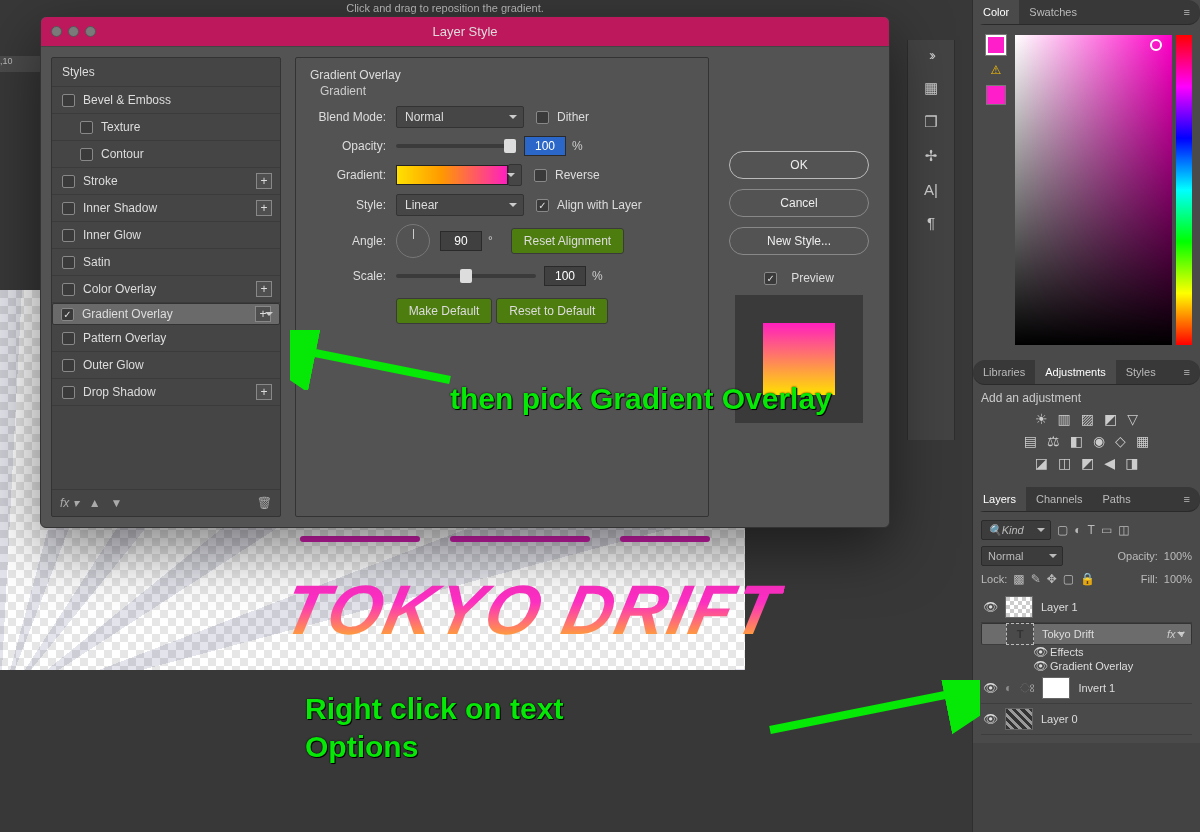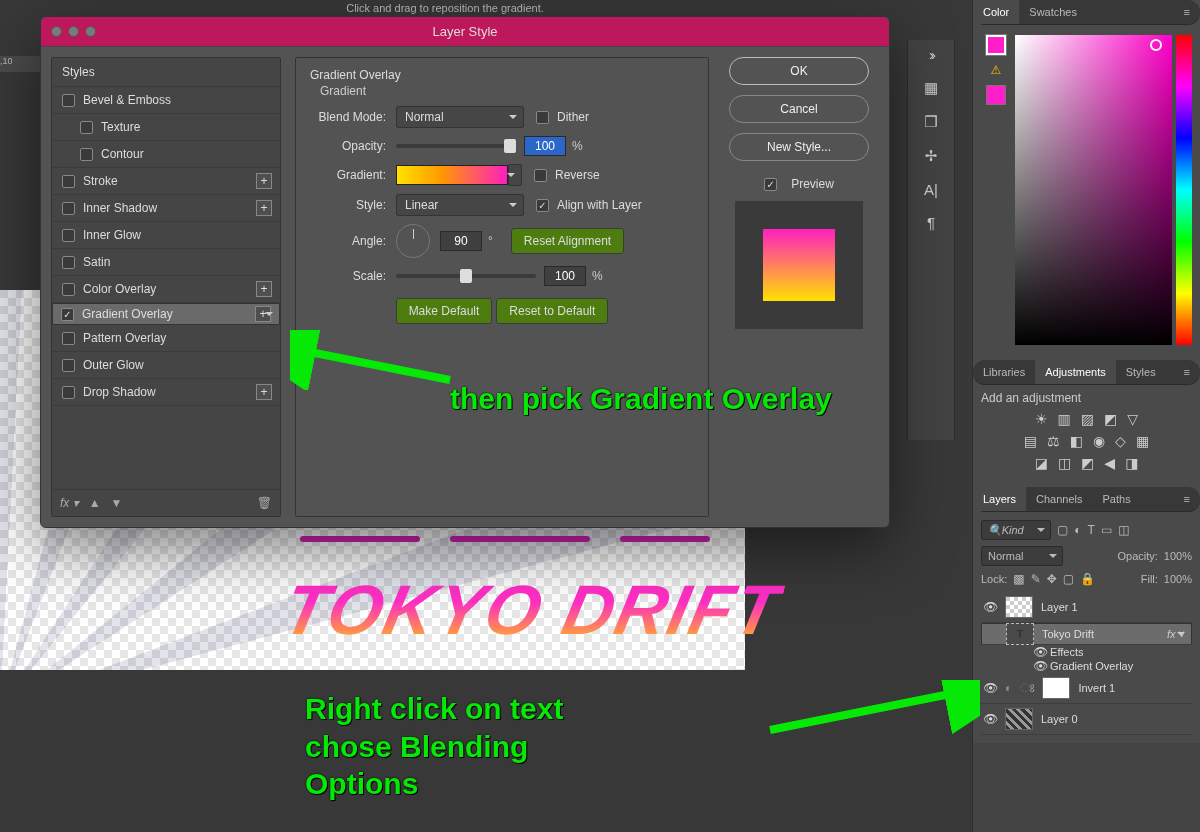--- a/index.html
+++ b/index.html
@@ -63,21 +63,21 @@
   .numbox.selblue { background:#2a67c9; }
   .unit { margin-left:6px; color:#ccc;}
   .ck-inline { display:flex; align-items:center; margin-left:12px; }
   .grad-swatch { width:112px; height:20px; border:1px solid #222; background:linear-gradient(90deg,#ffe100,#ff9a00 40%,#ff1fbf 100%); }
   .angle-dial { width:34px; height:34px; border:1px solid #777; border-radius:50%; position:relative; margin-right:10px;}
   .angle-dial::after { content:""; position:absolute; left:50%; top:4px; width:1px; height:10px; background:#ccc;}
   .btn-small { background:#4d7c0f; border:1px solid #3a3a3a; color:#ddd; padding:5px 12px; border-radius:3px; cursor:pointer; font-size:12px;}
   .btn-row { display:flex; gap:4px; justify-content:center; margin-top:12px;}
 
   
-  .actions { width:170px; padding:10px 14px 10px 4px; display:flex; flex-direction:column; align-items:center; }
+  .actions { width:170px; padding:10px 14px 10px 4px; display:flex; flex-direction:column; align-items:center;justify-content:center; }
   .mac-btn { width:140px; height:28px; border:1px solid #888; border-radius:14px; display:flex; align-items:center; justify-content:center; color:#eee; margin-bottom:10px; background:#535353; cursor:pointer;}
   .mac-btn.primary { border:1.5px solid #bbb; }
   .preview-row { display:flex; align-items:center; gap:6px; margin:6px 0 10px;}
   .preview-box { width:128px; height:128px; background:#3a3a3a; display:flex; align-items:center; justify-content:center;}
   .preview-grad { width:72px; height:72px; background:linear-gradient(180deg,#ff1fbf,#ffe100);}
 
   
   .dock { position:absolute; top:0; right:0; bottom:0; width:228px; background:#434343; border-left:1px solid #2e2e2e; }
 
   .panel-tabs { display:flex; background:#383838; border-bottom:1px solid #2a2a2a;border-radius:12px;}
@@ -449,15 +449,14 @@
 <svg class="arrow-svg" style="top:680px;left:760px" width="220" height="60">
   <defs>
       <marker id="ah2" markerWidth="14" markerHeight="14" refX="2" refY="5" orient="auto">
         <polygon points="0 0, 12 5, 0 10" fill="#06e806"></polygon>
       </marker>
     </defs>
   <line x1="10" y1="50" x2="200" y2="12" stroke="#06e806" stroke-width="8" marker-end="url(#ah2)"></line>
 </svg>
 <div class="anno" style="top:690px;left:305px">
   <div>Right click on text</div>
-  <div>chose Blending</div>
   <div>Options</div>
 </div>
 
 </body></html>

